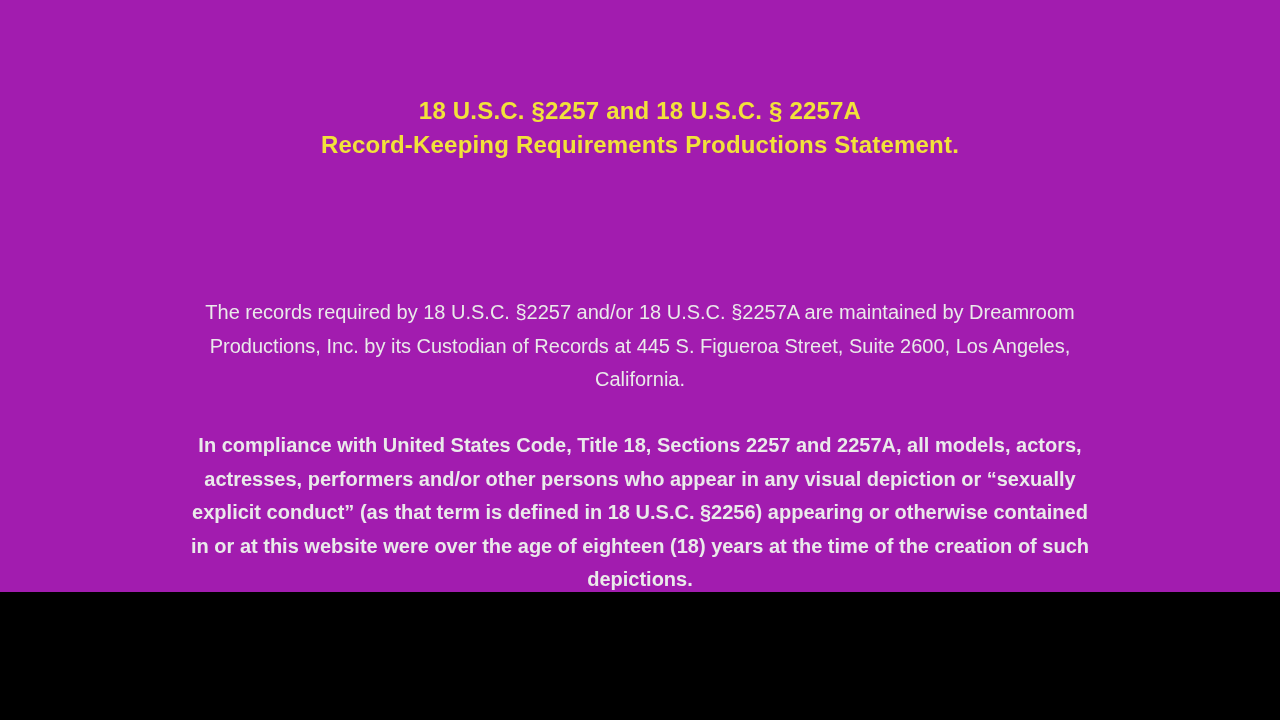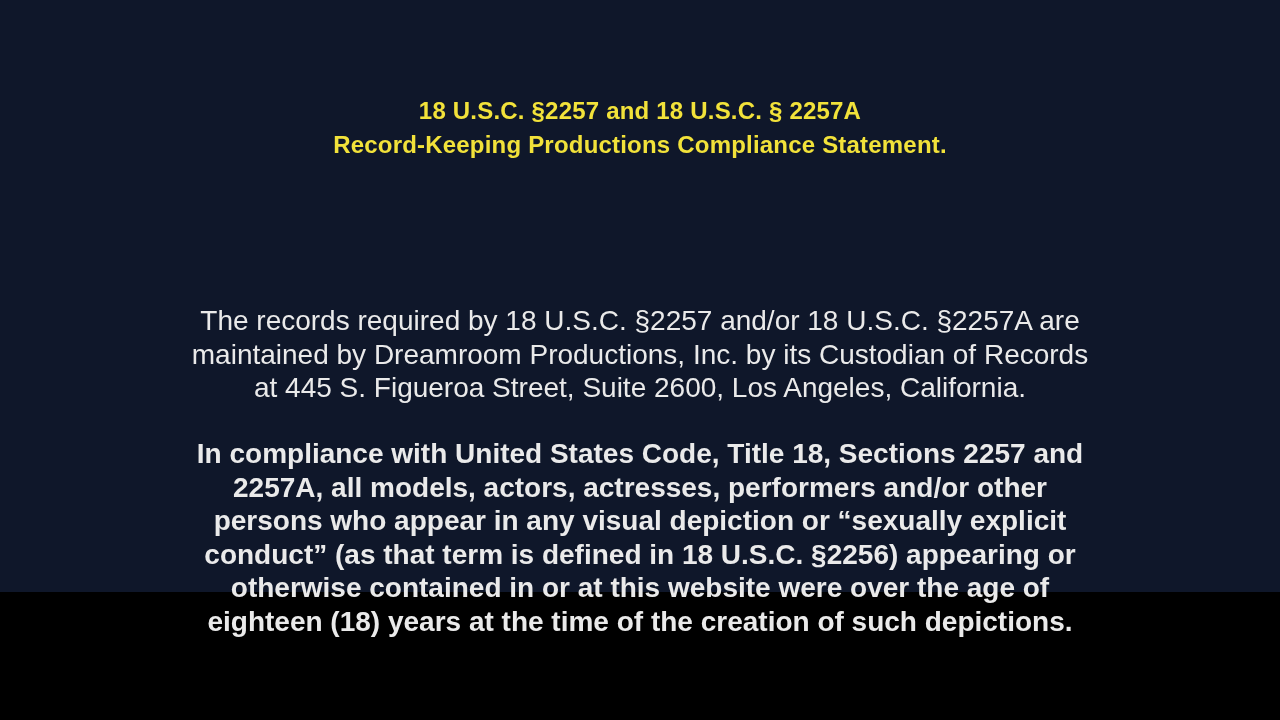--- a/index.html
+++ b/index.html
@@ -11,21 +11,21 @@
     width: 1280px;
     height: 720px;
     overflow: hidden;
     font-family: "Liberation Sans", sans-serif;
     color: #e8e8e8;
   }
   .page {
     position: relative;
     width: 1280px;
     height: 592px;
-    background: #0f172a;
+    background: #a21caf;
   }
   .heading {
     position: absolute;
     top: 94px;
     left: 0;
     width: 1280px;
     text-align: center;
     color: #f2e23a;
     font-weight: bold;
     font-size: 24px;
@@ -33,40 +33,40 @@
     letter-spacing: 0.2px;
   }
   .heading .line {
     display: block;
   }
   .body-block {
     position: absolute;
     left: 190px;
     width: 900px;
     text-align: center;
-    font-size: 28px;
+    font-size: 20px;
     line-height: 33.5px;
     color: #eaeaea;
     font-weight: normal;
   }
   .para-1 {
     top: 276px;
   }
   .para-2 {
     top: 409px;
     font-weight: bold;
   }
 </style>
 </head>
 <body>
 
 <div class="page">
 
   <div class="heading">
     <span class="line">18 U.S.C. §2257 and 18 U.S.C. § 2257A</span>
-    <span class="line">Record-Keeping Productions Compliance Statement.</span>
+    <span class="line">Record-Keeping Requirements Productions Statement.</span>
   </div>
 
   <p class="body-block para-1">The records required by 18 U.S.C. §2257 and/or 18 U.S.C. §2257A are maintained by Dreamroom Productions, Inc. by its Custodian of Records at 445 S. Figueroa Street, Suite 2600, Los Angeles, California.</p>
 
   <p class="body-block para-2">In compliance with United States Code, Title 18, Sections 2257 and 2257A, all models, actors, actresses, performers and/or other persons who appear in any visual depiction or “sexually explicit conduct” (as that term is defined in 18 U.S.C. §2256) appearing or otherwise contained in or at this website were over the age of eighteen (18) years at the time of the creation of such depictions.</p>
 
 </div>
 
 </body></html>

